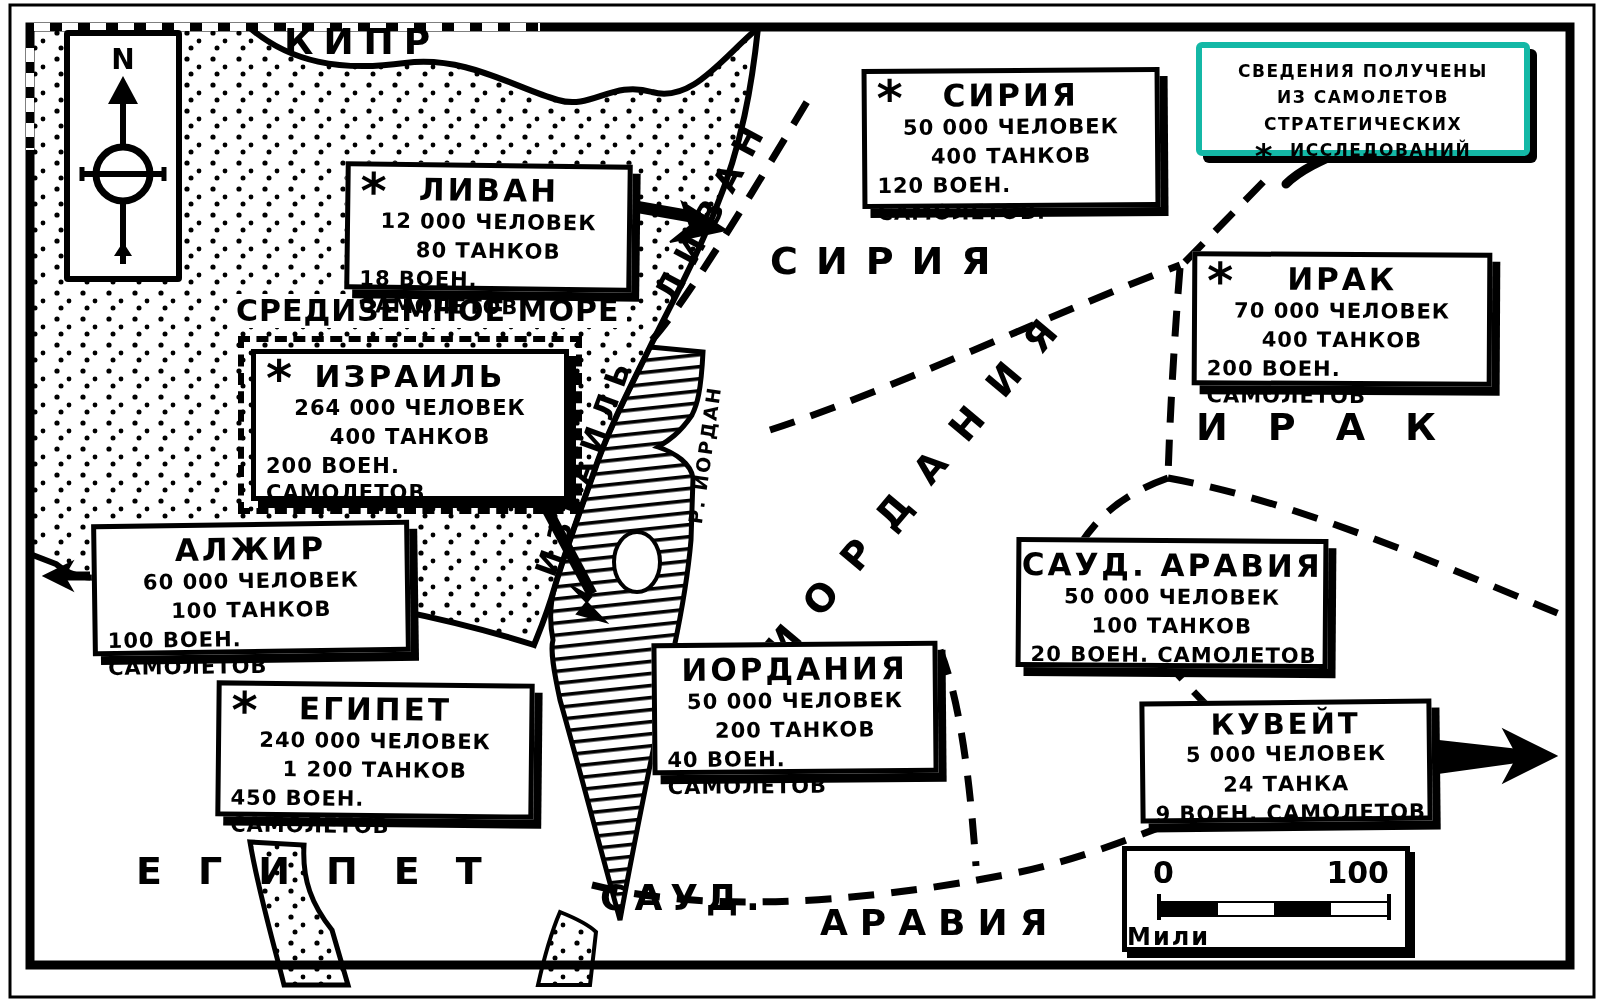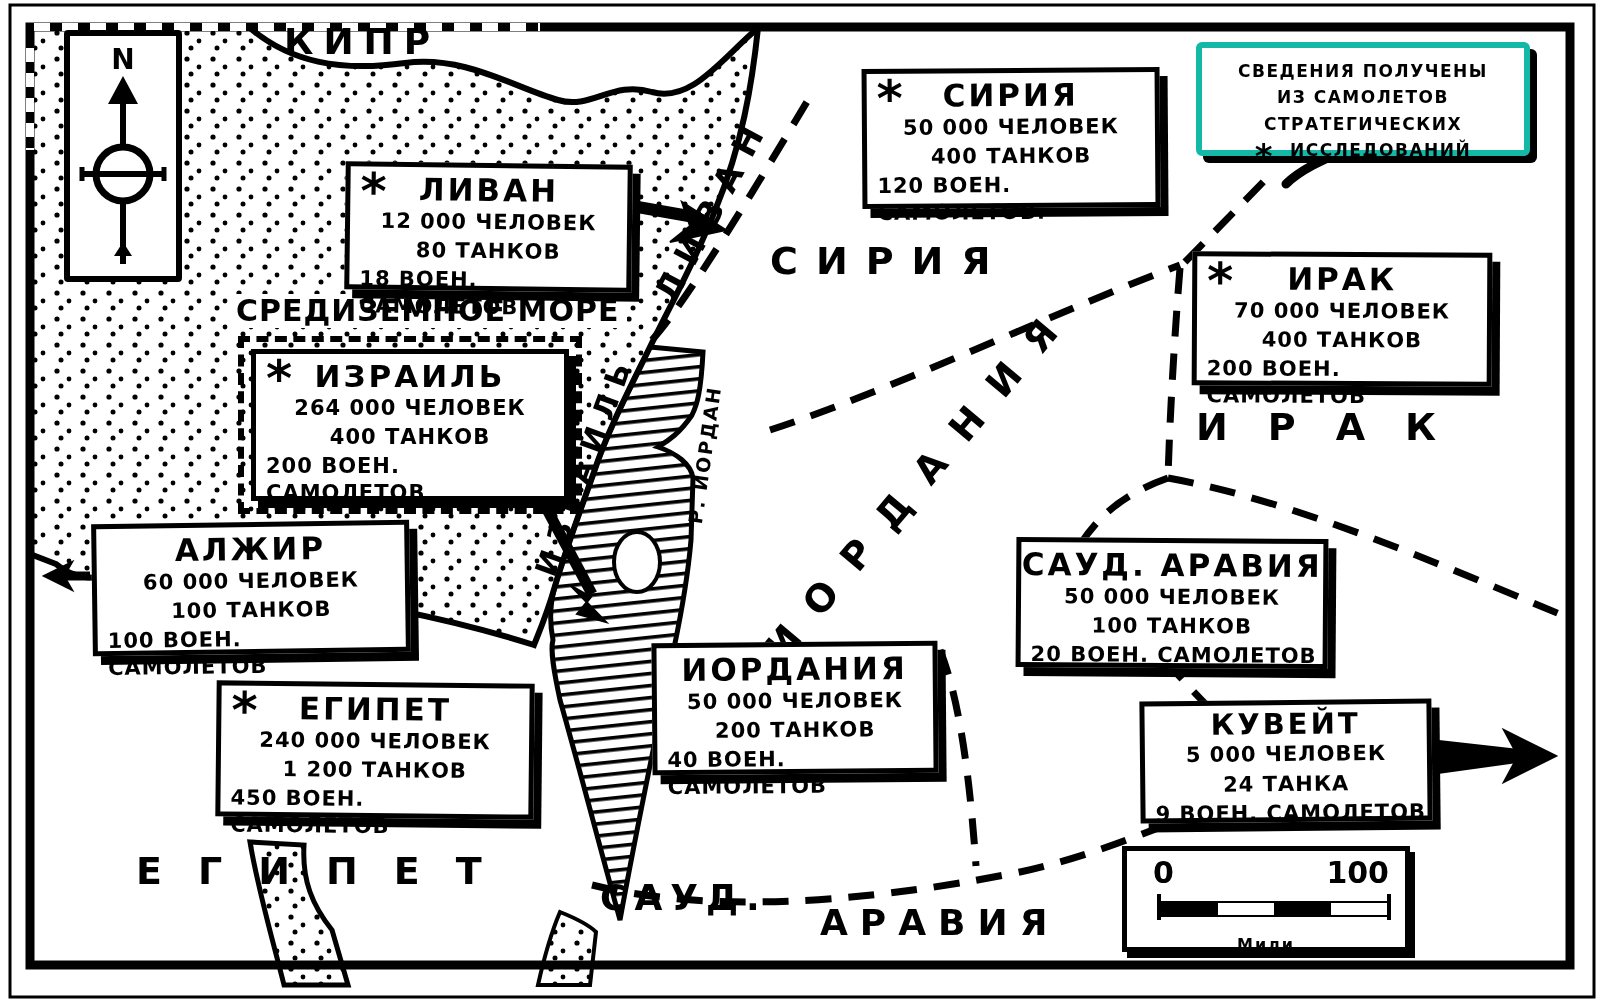--- a/index.html
+++ b/index.html
@@ -44,21 +44,21 @@
     box-shadow:5px 6px 0 0 #000;box-sizing:border-box;font-weight:bold;
   }
   .scalebox .znum{position:absolute;left:26px;top:4px;font-size:30px;}
   .scalebox .hnum{position:absolute;right:16px;top:4px;font-size:30px;}
   .sbar{position:absolute;left:32px;top:50px;width:226px;height:12px;border:2px solid #000;display:flex;}
   .sbar .seg{flex:1;background:#fff;}
   .sbar .seg.b{background:#000;}
   .sbar .tick{position:absolute;width:4px;height:26px;background:#000;top:-9px;}
   .sbar .tick.l{left:-4px;}
   .sbar .tick.r{right:-4px;}
-  .scalebox .unit{position:absolute;left:0;right:0;top:84px;text-align:center;font-size:16px;letter-spacing:2px;}
+  .scalebox .unit{position:absolute;left:0;right:0;top:72px;font-size:24px;letter-spacing:2px;}
 </style>
 </head>
 <body>
 
 <div class="stage">
 
   <svg class="map" width="1603" height="1002" viewBox="0 0 1603 1002">
     <defs>
       <pattern id="dots" width="26" height="26" patternUnits="userSpaceOnUse">
         <circle cx="5" cy="7" r="2.6" fill="#000"></circle>

